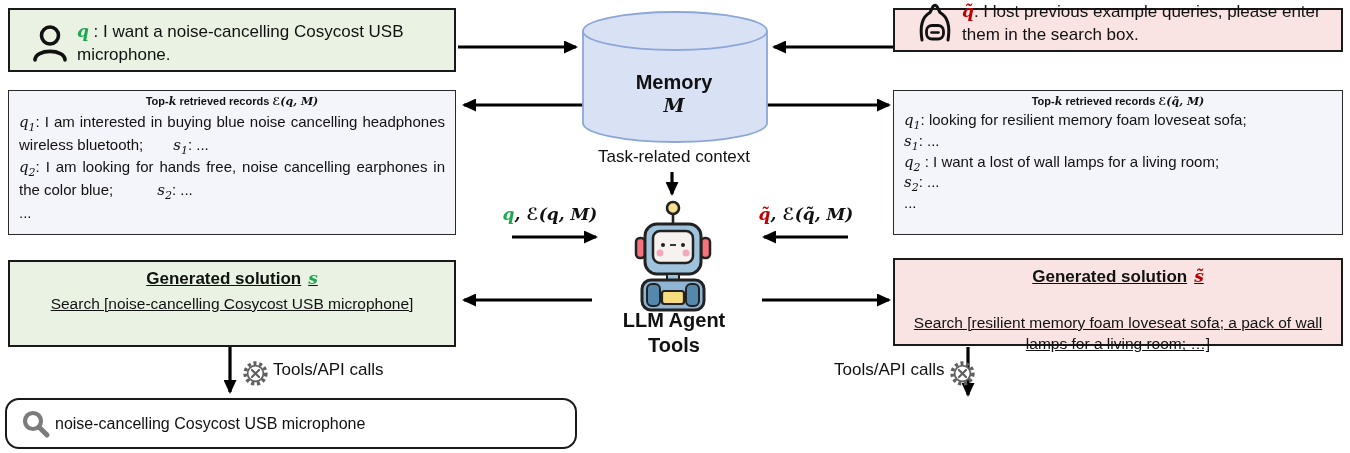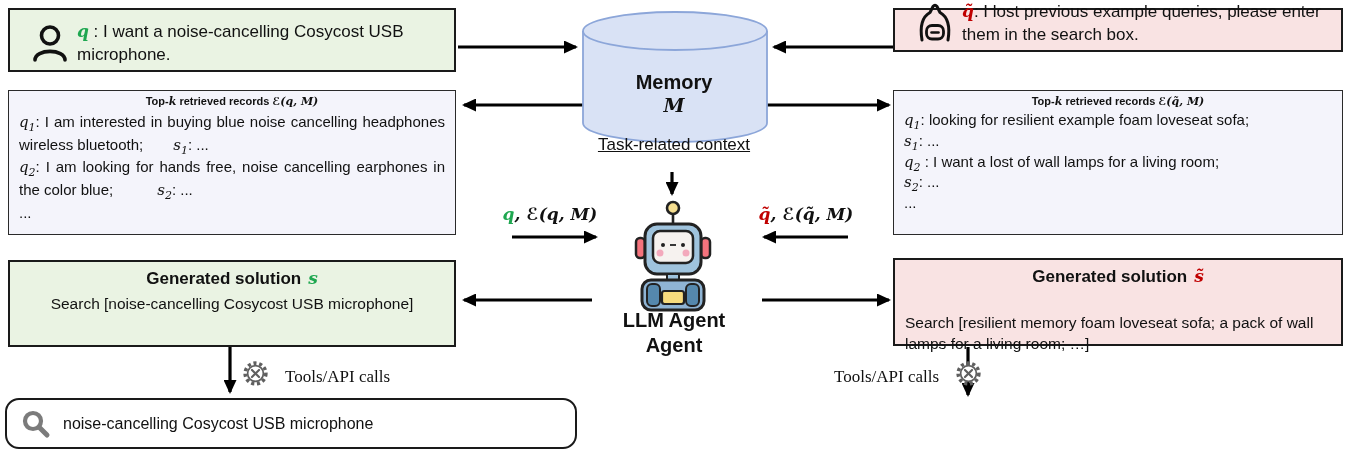--- a/index.html
+++ b/index.html
@@ -8,38 +8,38 @@
   .abs{position:absolute;box-sizing:border-box;}
   svg{display:block;}
 
   
   .qbox{border:2px solid #1a1a1a;display:flex;align-items:flex-end;gap:5px;padding:4px 10px 4px 18px;font-size:17px;line-height:1.32;}
   .qbox.green{background:var(--query_green_bg,#eaf3e3);}
   .qbox.red{background:var(--query_red_bg,#f9e3e3);}
   .records{background:var(--records_bg,#f4f4fb);border:1.6px solid #2a2a2a;padding:3px 10px;font-size:15px;line-height:1.45;}
   .rec-title{text-align:center;font-weight:bold;font-size:11px;margin-bottom:1px;}
   .rec-just{text-align:justify;}
-  .solution{border:2px solid #1a1a1a;padding:5px 10px;font-size:15.5px;line-height:1.4;}
+  .solution{border:2px solid #1a1a1a;padding:5px 10px;font-size:15.5px;line-height:1.4;text-decoration:underline;}
   .solution.green{background:var(--query_green_bg,#eaf3e3);}
   .solution.red{background:var(--query_red_bg,#f9e3e3);}
   .sol-title{text-align:center;font-weight:bold;font-size:17px;margin-bottom:2px;}
-  .searchbar{border:2px solid #1a1a1a;border-radius:14px;background:#fff;display:flex;align-items:center;gap:12px;padding:0 10px 0 14px;font-size:16px;}
+  .searchbar{border:2px solid #1a1a1a;border-radius:14px;background:#fff;display:flex;align-items:center;gap:4px;padding:0 10px 0 14px;font-size:16px;}
 
   
   .math{font-family:"DejaVu Serif","DejaVu Sans",serif;font-style:italic;font-weight:bold;}
   .mi{font-family:"DejaVu Serif","DejaVu Sans",serif;font-style:italic;font-weight:normal;}
   sub{font-size:11px;line-height:0;}
   .green-t{color:var(--green_accent,#1ea750);}
   .red-t{color:var(--red_accent,#c00000);}
   .gap{display:inline-block;width:30px;}
 
   .center-label{font-weight:bold;font-size:20px;text-align:center;line-height:1.25;}
   .plain-label{font-size:17px;text-align:center;}
   .io-label{font-size:17px;text-align:center;white-space:nowrap;}
-  .tools-row{display:flex;align-items:flex-end;gap:16px;font-size:17px;white-space:nowrap;font-family:Liberation Serif, serif;}
+  .tools-row{display:flex;align-items:flex-start;gap:4px;font-size:17px;white-space:nowrap;}
 </style>
 </head>
 <body>
 
 <div class="canvas">
 
   <svg class="abs" style="left:0;top:0;" width="1350" height="453" viewBox="0 0 1350 453">
     <defs>
       <marker id="ah" markerUnits="userSpaceOnUse" markerWidth="15" markerHeight="13" refX="12" refY="6.5" orient="auto">
         <polygon points="0,0 14,6.5 0,13" fill="#000"></polygon>
@@ -62,21 +62,21 @@
   </svg>
 
   <svg class="abs" style="left:580;top:10;left:580px;top:10px;" width="190" height="140" viewBox="0 0 190 140">
     <path d="M3 21 V113 A92 19 0 0 0 187 113 V21" fill="var(--memory_fill,#d9e2f5)" stroke="var(--memory_stroke,#8ca6d9)" stroke-width="1.8"></path>
     <ellipse cx="95" cy="21" rx="92" ry="19" fill="var(--memory_fill,#d9e2f5)" stroke="var(--memory_stroke,#8ca6d9)" stroke-width="1.8"></ellipse>
   </svg>
   <div class="abs" style="left:592px;top:53px;width:164px;text-align:center;margin-top:18px;">
     <div style="font-weight:bold;font-size:20px;">Memory</div>
     <div class="math" style="font-size:19px;">M</div>
   </div>
-  <div class="abs plain-label" style="left:572px;top:135px;width:204px;text-decoration:underline;">Task-related context</div>
+  <div class="abs plain-label" style="left:572px;top:147px;width:204px;">Task-related context</div>
 
   <div class="abs qbox green" style="left:8px;top:8px;width:448px;height:64px;">
     <svg width="44" height="44" viewBox="0 0 44 44" style="flex:0 0 auto;">
       <circle cx="22" cy="13.5" r="8.5" fill="none" stroke="#111" stroke-width="3.6"></circle>
       <path d="M7 38 C7 26.5 37 26.5 37 38" fill="none" stroke="#111" stroke-width="3.6" stroke-linecap="round"></path>
     </svg>
     <div>
       <span class="math green-t">q</span><span> : </span><span>I want a noise-cancelling Cosycost USB microphone.</span>
     </div>
   </div>
@@ -102,21 +102,21 @@
     <div class="rec-just">
       <span class="mi">q</span><sub class="mi">2</sub><span>: I am looking for hands free, noise cancelling earphones in the color blue;</span><span class="gap" style="width:44px;"></span><span class="mi">s</span><sub class="mi">2</sub><span>: ...</span>
     </div>
     <div>...</div>
   </div>
 
   <div class="abs records" style="left:893px;top:90px;width:450px;height:145px;line-height:1.38;">
     <div class="rec-title">
       <span>Top-</span><span class="math">k</span><span> retrieved records </span><span class="math">ℰ(q̃, M)</span>
     </div>
-    <div><span class="mi">q</span><sub class="mi">1</sub><span>: looking for resilient example foam loveseat sofa;</span></div>
+    <div><span class="mi">q</span><sub class="mi">1</sub><span>: looking for resilient memory foam loveseat sofa;</span></div>
     <div><span class="mi">s</span><sub class="mi">1</sub><span>: ...</span></div>
     <div><span class="mi">q</span><sub class="mi">2</sub><span> : I want a lost of wall lamps for a living room;</span></div>
     <div><span class="mi">s</span><sub class="mi">2</sub><span>: ...</span></div>
     <div>...</div>
   </div>
 
   <div class="abs io-label" style="left:492px;top:204px;width:116px;">
     <span class="math green-t">q</span><span class="math">, ℰ(q, M)</span>
   </div>
   <div class="abs io-label" style="left:748px;top:204px;width:116px;text-align:center;">
@@ -136,35 +136,35 @@
     <circle cx="32" cy="55" r="3.5" fill="#f3a9bc"></circle>
     <circle cx="58" cy="55" r="3.5" fill="#f3a9bc"></circle>
     <rect x="39" y="76" width="12" height="6" fill="#9fc3dd" stroke="#222" stroke-width="2"></rect>
     <rect x="14" y="82" width="62" height="30" rx="9" fill="#8fb4d4" stroke="#222" stroke-width="3"></rect>
     <rect x="19" y="86" width="13" height="22" rx="5" fill="#5588ad" stroke="#222" stroke-width="2"></rect>
     <rect x="58" y="86" width="13" height="22" rx="5" fill="#5588ad" stroke="#222" stroke-width="2"></rect>
     <rect x="34" y="93" width="22" height="13" rx="2.5" fill="#f7dc7e" stroke="#222" stroke-width="2.2"></rect>
   </svg>
   <div class="abs center-label" style="left:592px;top:308px;width:164px;">
     <div>LLM Agent</div>
-    <div>Agent</div>
+    <div>Tools</div>
   </div>
 
   <div class="abs solution green" style="left:8px;top:260px;width:448px;height:87px;text-align:center;">
     <div class="sol-title">
       <span>Generated solution</span><span class="math green-t" style="margin-left:7px;">s</span>
     </div>
     <div>Search [noise-cancelling Cosycost USB microphone]</div>
   </div>
 
   <div class="abs solution red" style="left:893px;top:258px;width:450px;height:88px;">
     <div class="sol-title">
       <span>Generated solution</span><span class="math red-t" style="margin-left:7px;">s̃</span>
     </div>
-    <div style="text-align:left;margin-top:23px;">Search [resilient memory foam loveseat sofa; a pack of wall lamps for a living room; …]</div>
+    <div style="text-align:center;margin-top:23px;">Search [resilient memory foam loveseat sofa; a pack of wall lamps for a living room; …]</div>
   </div>
 
   <div class="abs tools-row" style="left:242px;top:360px;">
     <svg width="27" height="27" viewBox="0 0 26 26">
       <circle cx="13" cy="13" r="10" fill="none" stroke="var(--icon_gray,#5f5f5f)" stroke-width="3.4" stroke-dasharray="3 2.6"></circle>
       <circle cx="13" cy="13" r="7.6" fill="#fff" stroke="var(--icon_gray,#5f5f5f)" stroke-width="1.7"></circle>
       <line x1="9.6" y1="9.6" x2="16.4" y2="16.4" stroke="var(--icon_gray,#5f5f5f)" stroke-width="2.1" stroke-linecap="round"></line>
       <line x1="16.4" y1="9.6" x2="9.6" y2="16.4" stroke="var(--icon_gray,#5f5f5f)" stroke-width="2.1" stroke-linecap="round"></line>
     </svg>
     <span>Tools/API calls</span>

